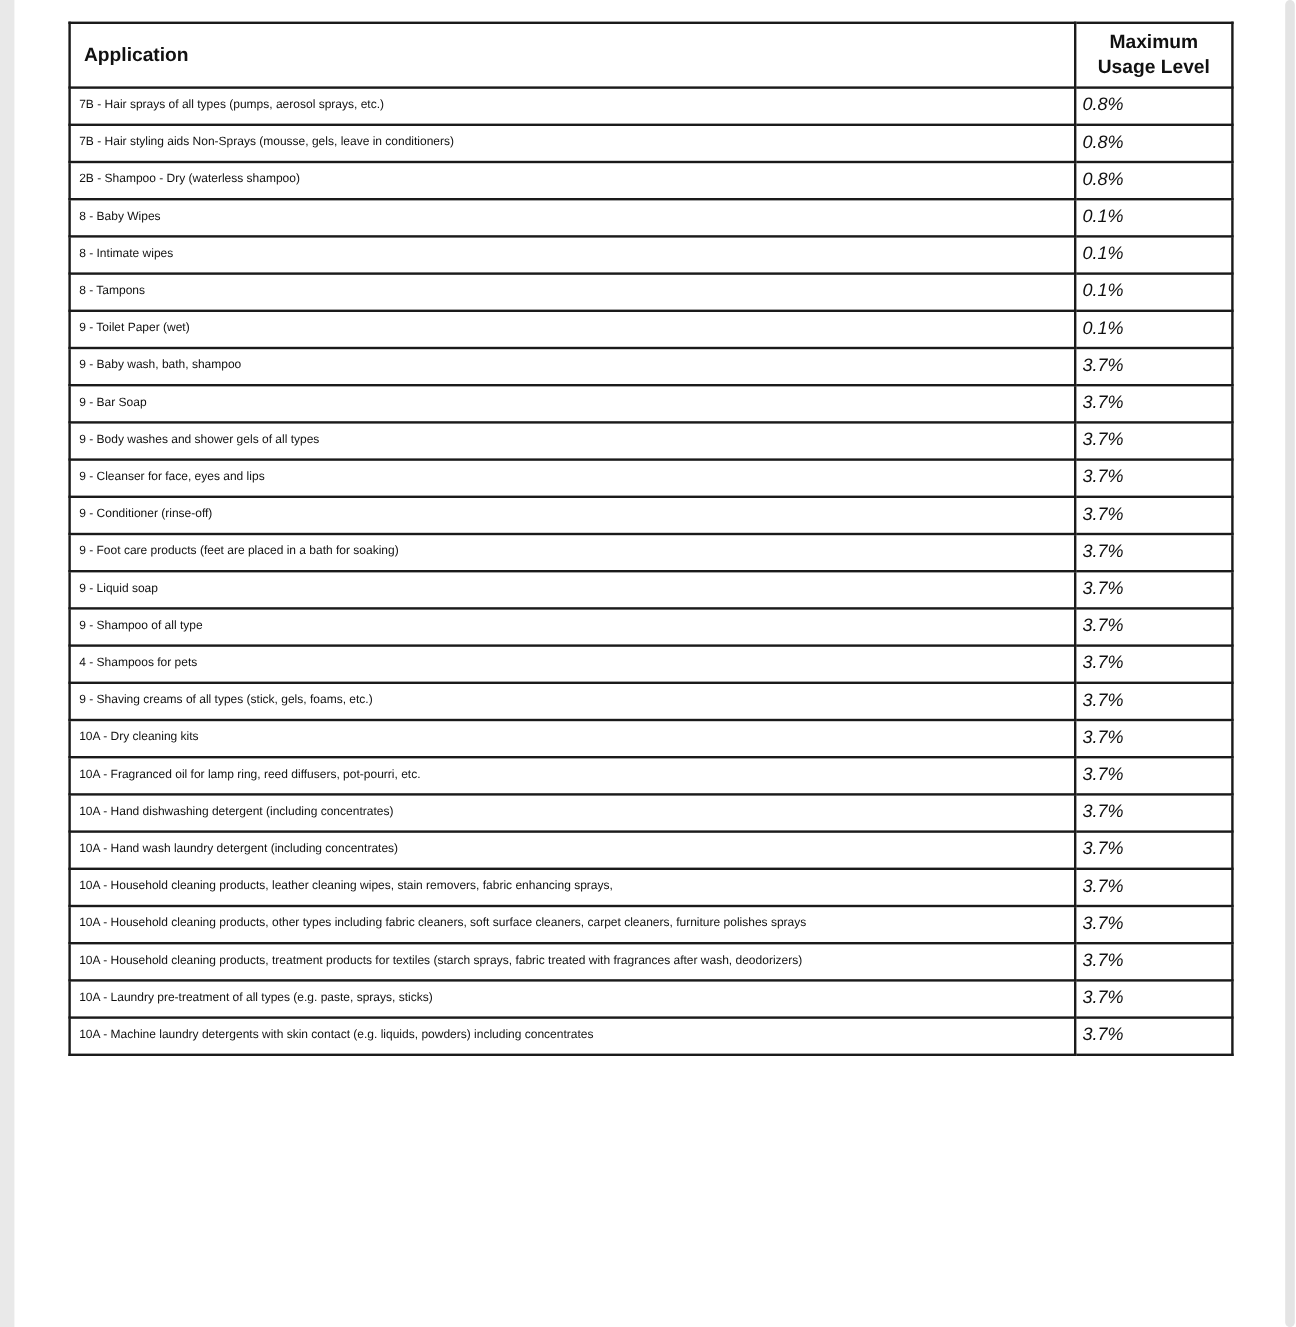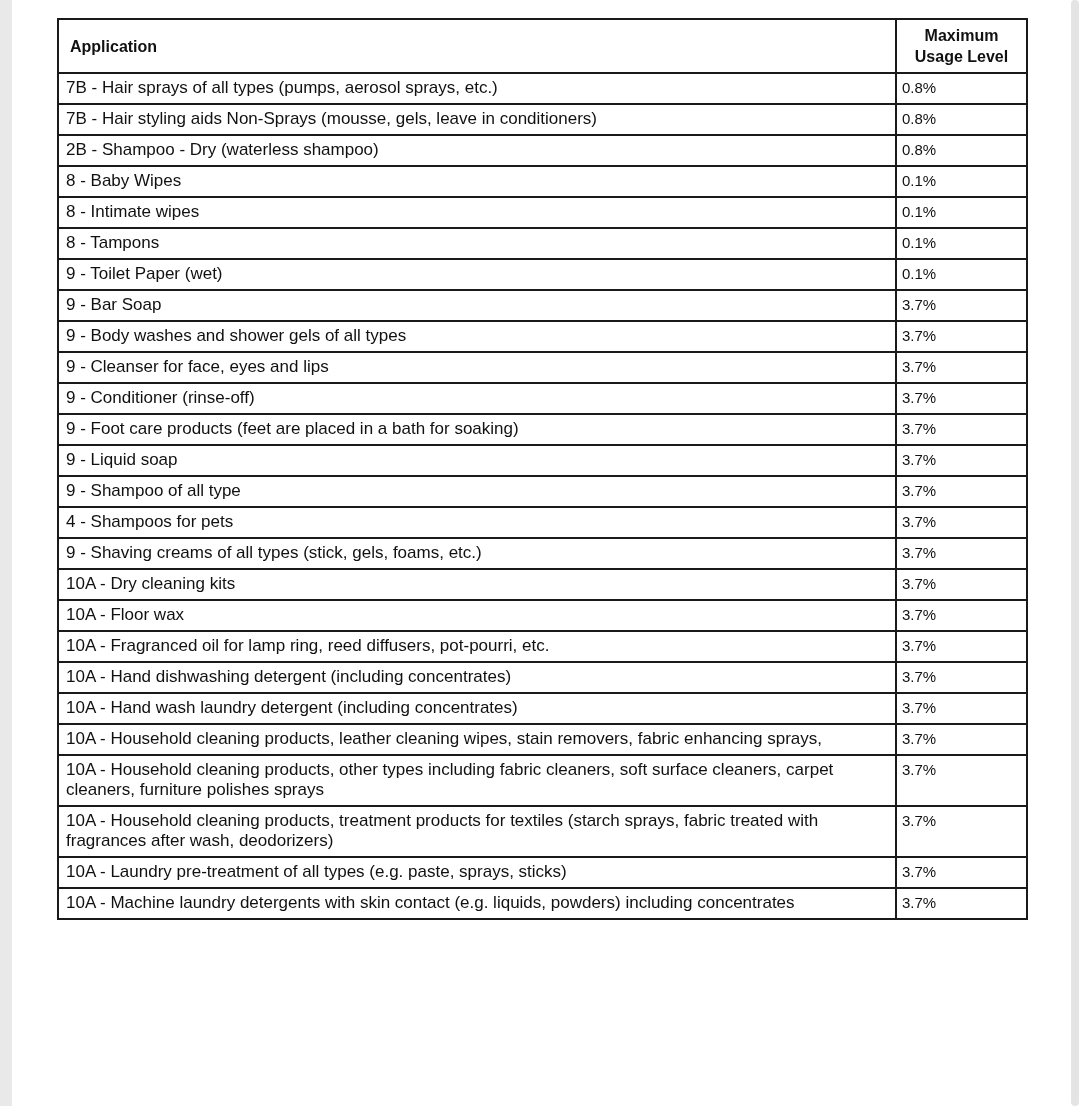--- a/index.html
+++ b/index.html
@@ -58,32 +58,33 @@
   th.usage-col {
     text-align: center;
     vertical-align: middle;
     font-weight: bold;
     font-size: 16px;
     line-height: 21px;
     padding: 5px 8px;
     margin-left: 40px;
   }
   td.app-cell {
-    font-size: 17px;
+    font-size: 10px;
     line-height: 20px;
     vertical-align: top;
     text-align: left;
     padding: 4px 8px 5px 7px;
   }
   td.usage-cell {
     font-size: 15px;
     line-height: 20px;
     vertical-align: top;
     text-align: left;
     padding: 4px 4px 5px 5px;
+    font-style: italic;
   }
 </style>
 </head>
 <body>
 
 <div class="page">
 
   <div class="edge-strip left" style="background: rgb(233, 233, 233);"></div>
   <div class="edge-strip right" style="background: rgb(228, 228, 228);"></div>
 
@@ -128,20 +129,24 @@
     <td class="app-cell">8 - Tampons</td>
     <td class="usage-cell">0.1%</td>
   </tr>
 
   <tr>
     <td class="app-cell">9 - Toilet Paper (wet)</td>
     <td class="usage-cell">0.1%</td>
   </tr>
 
 
+  <tr>
+    <td class="app-cell">9 - Baby wash, bath, shampoo</td>
+    <td class="usage-cell">3.7%</td>
+  </tr>
 
   <tr>
     <td class="app-cell">9 - Bar Soap</td>
     <td class="usage-cell">3.7%</td>
   </tr>
 
 
   <tr>
     <td class="app-cell">9 - Body washes and shower gels of all types</td>
     <td class="usage-cell">3.7%</td>
@@ -181,24 +186,20 @@
     <td class="app-cell">9 - Shaving creams of all types (stick, gels, foams, etc.)</td>
     <td class="usage-cell">3.7%</td>
   </tr>
 
   <tr>
     <td class="app-cell">10A - Dry cleaning kits</td>
     <td class="usage-cell">3.7%</td>
   </tr>
 
 
-  <tr>
-    <td class="app-cell">10A - Floor wax</td>
-    <td class="usage-cell">3.7%</td>
-  </tr>
 
   <tr>
     <td class="app-cell">10A - Fragranced oil for lamp ring, reed diffusers, pot-pourri, etc.</td>
     <td class="usage-cell">3.7%</td>
   </tr>
 
   <tr>
     <td class="app-cell">10A - Hand dishwashing detergent (including concentrates)</td>
     <td class="usage-cell">3.7%</td>
   </tr>

